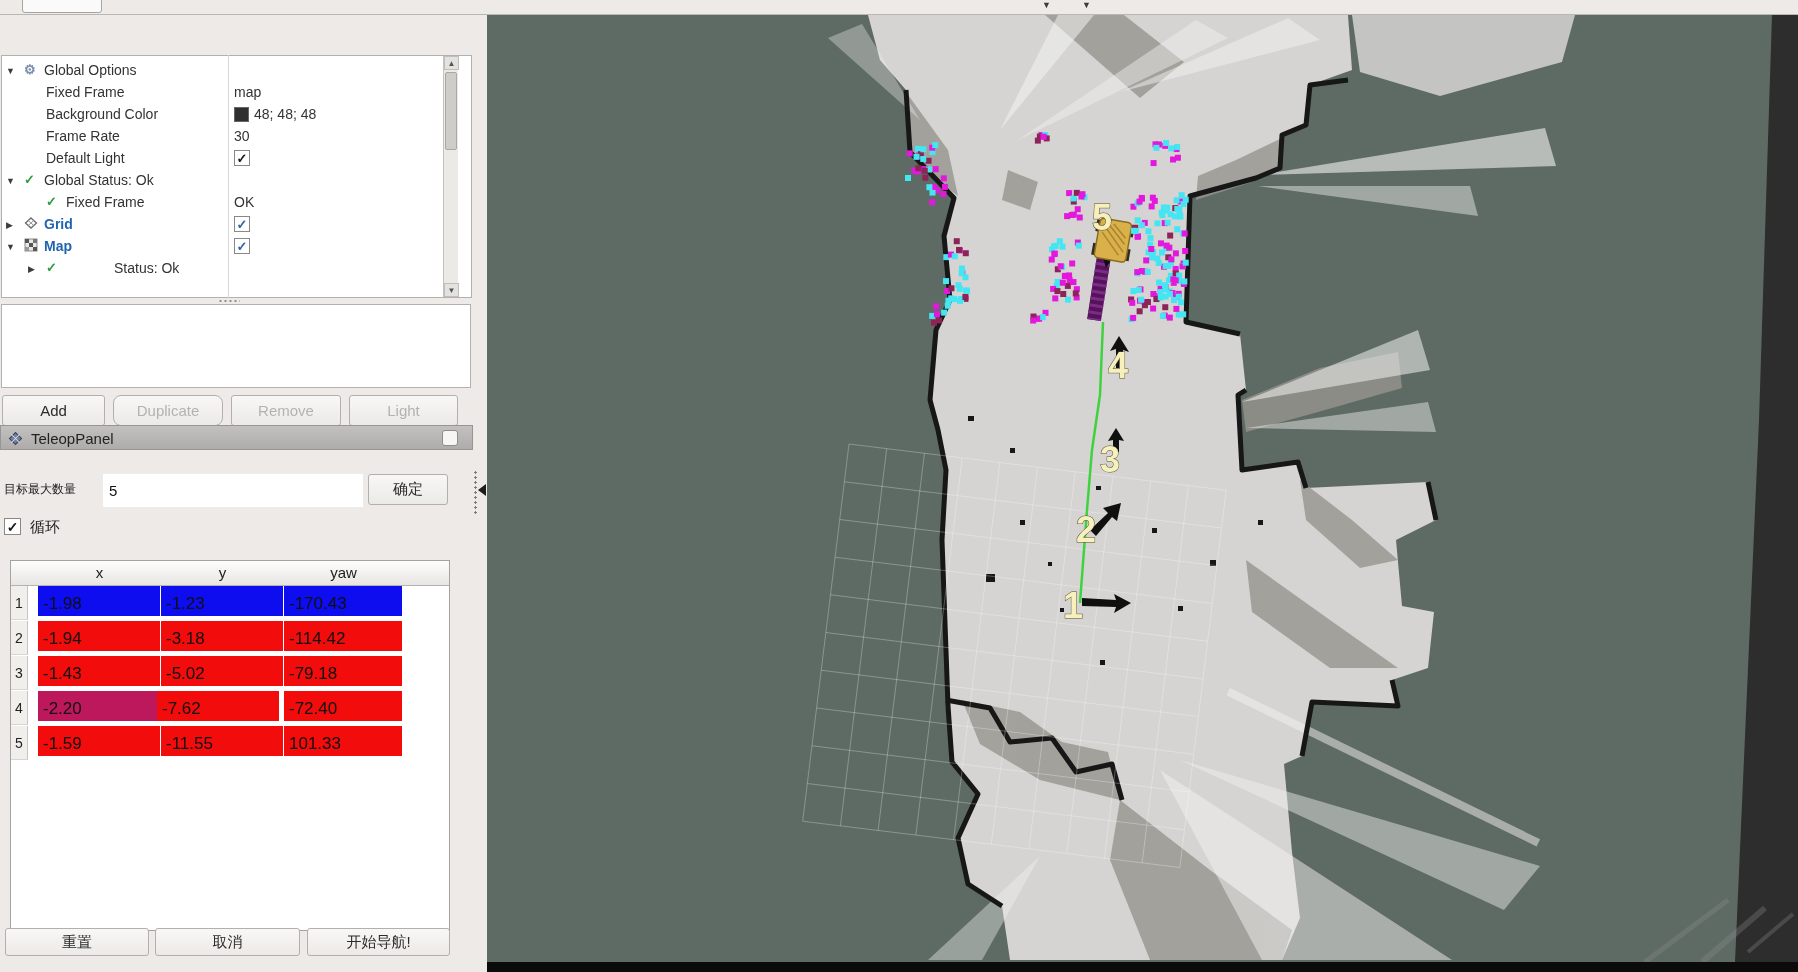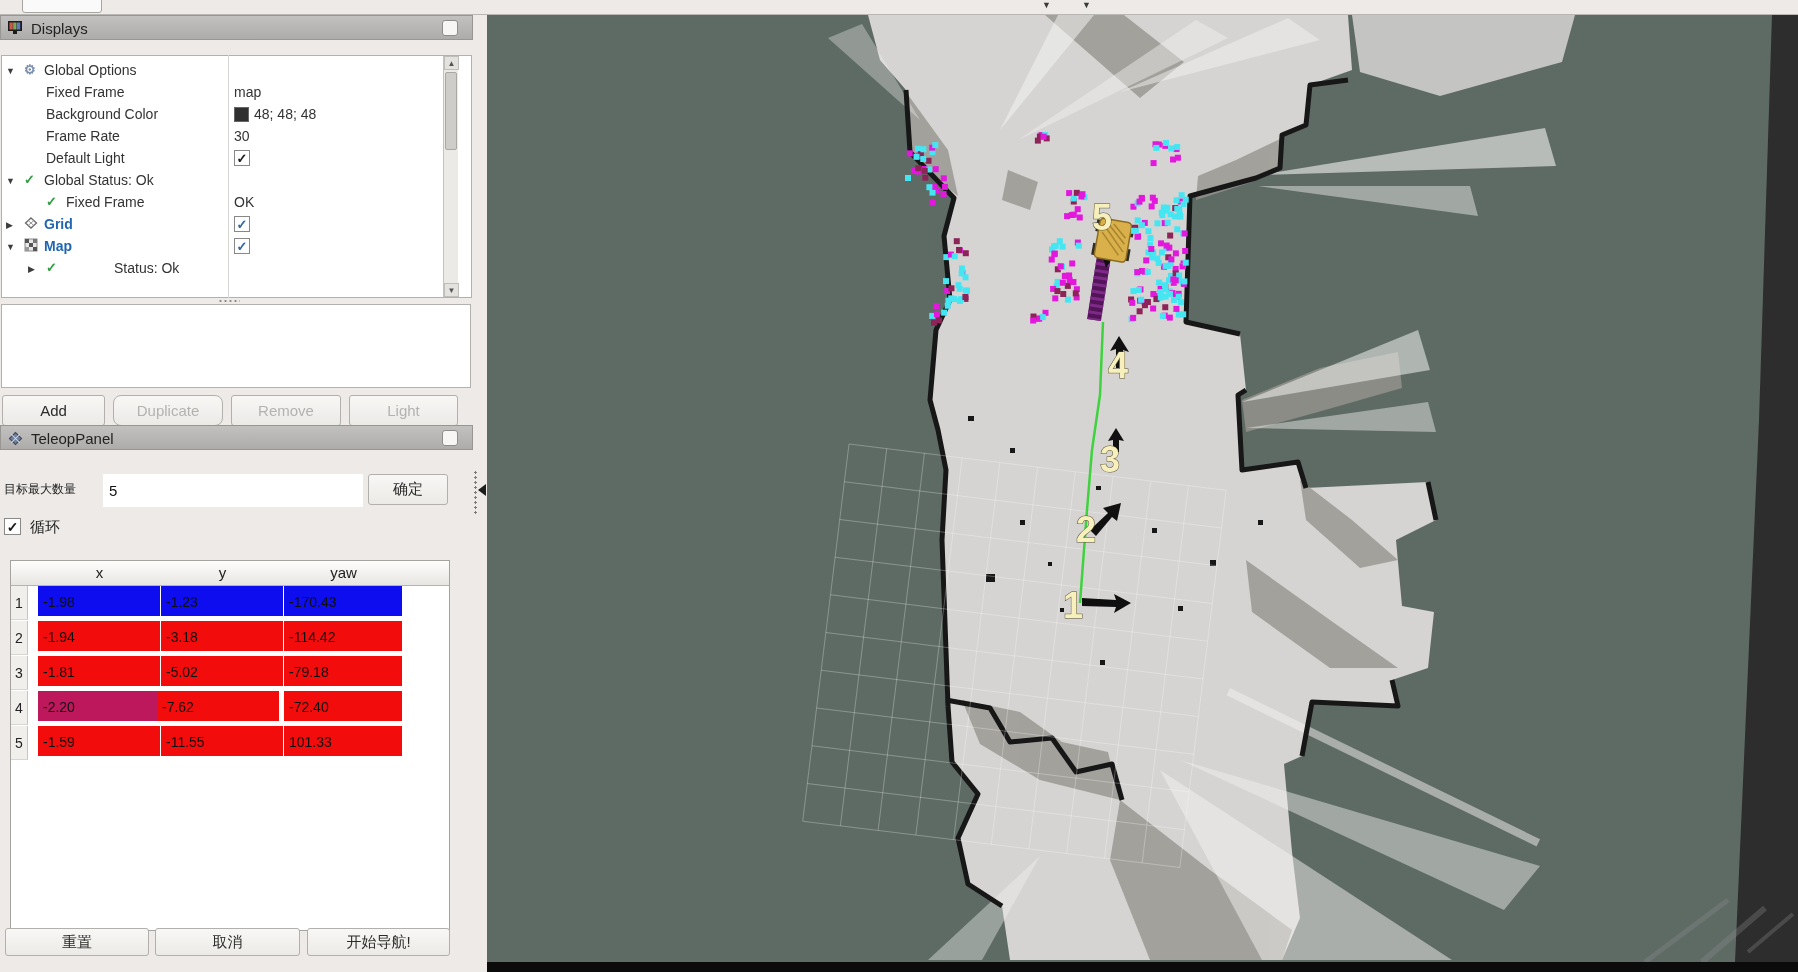--- a/index.html
+++ b/index.html
@@ -65,21 +65,21 @@
   #loop-label { left:30px; top:503px; font-size:15px; color:#222; }
 
   
   #wp-table { left:10px; top:545px; width:440px; height:371px; background:#fff; border:1px solid #a5a3a0; }
   .th-row { position:absolute; left:0; top:0; width:438px; height:25px;
     background:linear-gradient(#fdfdfc,#e8e6e3); border-bottom:1px solid #b5b3b0; }
   .th-cell { position:absolute; top:3px; font-size:15px; color:#222; text-align:center; }
   .rowhdr { position:absolute; left:0; width:17px; height:34px; background:#f1efec;
     border-right:1px solid #c7c5c2; border-bottom:1px solid #d8d6d3;
     font-size:14px; color:#222; text-align:center; line-height:34px; }
-  .wcell { position:absolute; height:31px; font-size:14px; color:#101010;
+  .wcell { position:absolute; height:31px; font-size:17px; color:#101010;
     padding:8px 0 0 5px; border-right:1px solid #fff; border-bottom:1px solid #fff; }
 
   
   #vsplit { left:474px; top:470px; width:3px; height:44px;
     background-image:radial-gradient(circle,#7d7b78 1px,transparent 1.2px); background-size:3px 5px; }
   #vsplit-arrow { left:478px; top:484px; width:0; height:0;
     border-top:6px solid transparent; border-bottom:6px solid transparent; border-right:8px solid #1c1c1c; }
 
   
   #mapview { left:487px; top:15px; width:1311px; height:947px; background:#2e2d2d; }
@@ -91,31 +91,20 @@
 <body>
 
 <div id="toolbar" class="abs">
   <div class="abs tb-btn"></div>
   <span class="abs tb-arrow" style="left:1042px;">▼</span>
   <span class="abs tb-arrow" style="left:1082px;">▼</span>
 </div>
 
 <div id="dock" class="abs">
 
-  <div class="abs titlebar" style="top:0;">
-    <svg class="abs" style="left:6px; top:4px;" width="17" height="16" viewBox="0 0 17 16">
-      <rect x="1" y="1" width="14" height="10" fill="#1c1c1c"></rect>
-      <rect x="2.5" y="2.5" width="3.3" height="7" fill="#c85a4a"></rect>
-      <rect x="6.2" y="2.5" width="3.3" height="7" fill="#7aa85a"></rect>
-      <rect x="9.9" y="2.5" width="3.3" height="7" fill="#5a7ac8"></rect>
-      <rect x="6" y="11" width="4" height="3" fill="#1c1c1c"></rect>
-    </svg>
-    <span class="t-label">Displays</span>
-    <span class="floatbtn"></span>
-  </div>
 
   <div id="tree" class="abs">
       <div class="trow" style="top: 4px;">
         <span class="exp" style="left: 4px;">▼</span>
         <span class="lic" style="left: 22px; color: rgb(123, 143, 174); font-weight: bold;">⚙</span>
         <span class="lbl" style="left: 42px;">Global Options</span>
       </div>
       <div class="trow" style="top: 26px;">
         <span class="lbl" style="left: 44px;">Fixed Frame</span>
         <span class="val">map</span>
@@ -213,21 +202,21 @@
       </div>
       <div class="rowhdr" style="top: 25px;">1</div>
       <div class="wcell" style="left: 27px; top: 25px; width: 123px; background: rgb(13, 13, 240);">-1.98</div>
       <div class="wcell" style="left: 150px; top: 25px; width: 123px; background: rgb(13, 13, 240);">-1.23</div>
       <div class="wcell" style="left: 273px; top: 25px; width: 119px; background: rgb(13, 13, 240);">-170.43</div>
       <div class="rowhdr" style="top: 60px;">2</div>
       <div class="wcell" style="left: 27px; top: 60px; width: 123px; background: rgb(242, 12, 12);">-1.94</div>
       <div class="wcell" style="left: 150px; top: 60px; width: 123px; background: rgb(242, 12, 12);">-3.18</div>
       <div class="wcell" style="left: 273px; top: 60px; width: 119px; background: rgb(242, 12, 12);">-114.42</div>
       <div class="rowhdr" style="top: 95px;">3</div>
-      <div class="wcell" style="left: 27px; top: 95px; width: 123px; background: rgb(242, 12, 12);">-1.81</div>
+      <div class="wcell" style="left: 27px; top: 95px; width: 123px; background: rgb(242, 12, 12);">-1.43</div>
       <div class="wcell" style="left: 150px; top: 95px; width: 123px; background: rgb(242, 12, 12);">-5.02</div>
       <div class="wcell" style="left: 273px; top: 95px; width: 119px; background: rgb(242, 12, 12);">-79.18</div>
       <div class="rowhdr" style="top: 130px;">4</div>
       <div class="wcell" style="left: 27px; top: 130px; width: 123px; background: #be185d;">-2.20</div>
       <div class="wcell" style="left: 146px; top: 130px; width: 123px; background: rgb(242, 12, 12);">-7.62</div>
       <div class="wcell" style="left: 273px; top: 130px; width: 119px; background: rgb(242, 12, 12);">-72.40</div>
       <div class="rowhdr" style="top: 165px;">5</div>
       <div class="wcell" style="left: 27px; top: 165px; width: 123px; background: rgb(242, 12, 12);">-1.59</div>
       <div class="wcell" style="left: 150px; top: 165px; width: 123px; background: rgb(242, 12, 12);">-11.55</div>
       <div class="wcell" style="left: 273px; top: 165px; width: 119px; background: rgb(242, 12, 12);">101.33</div>

